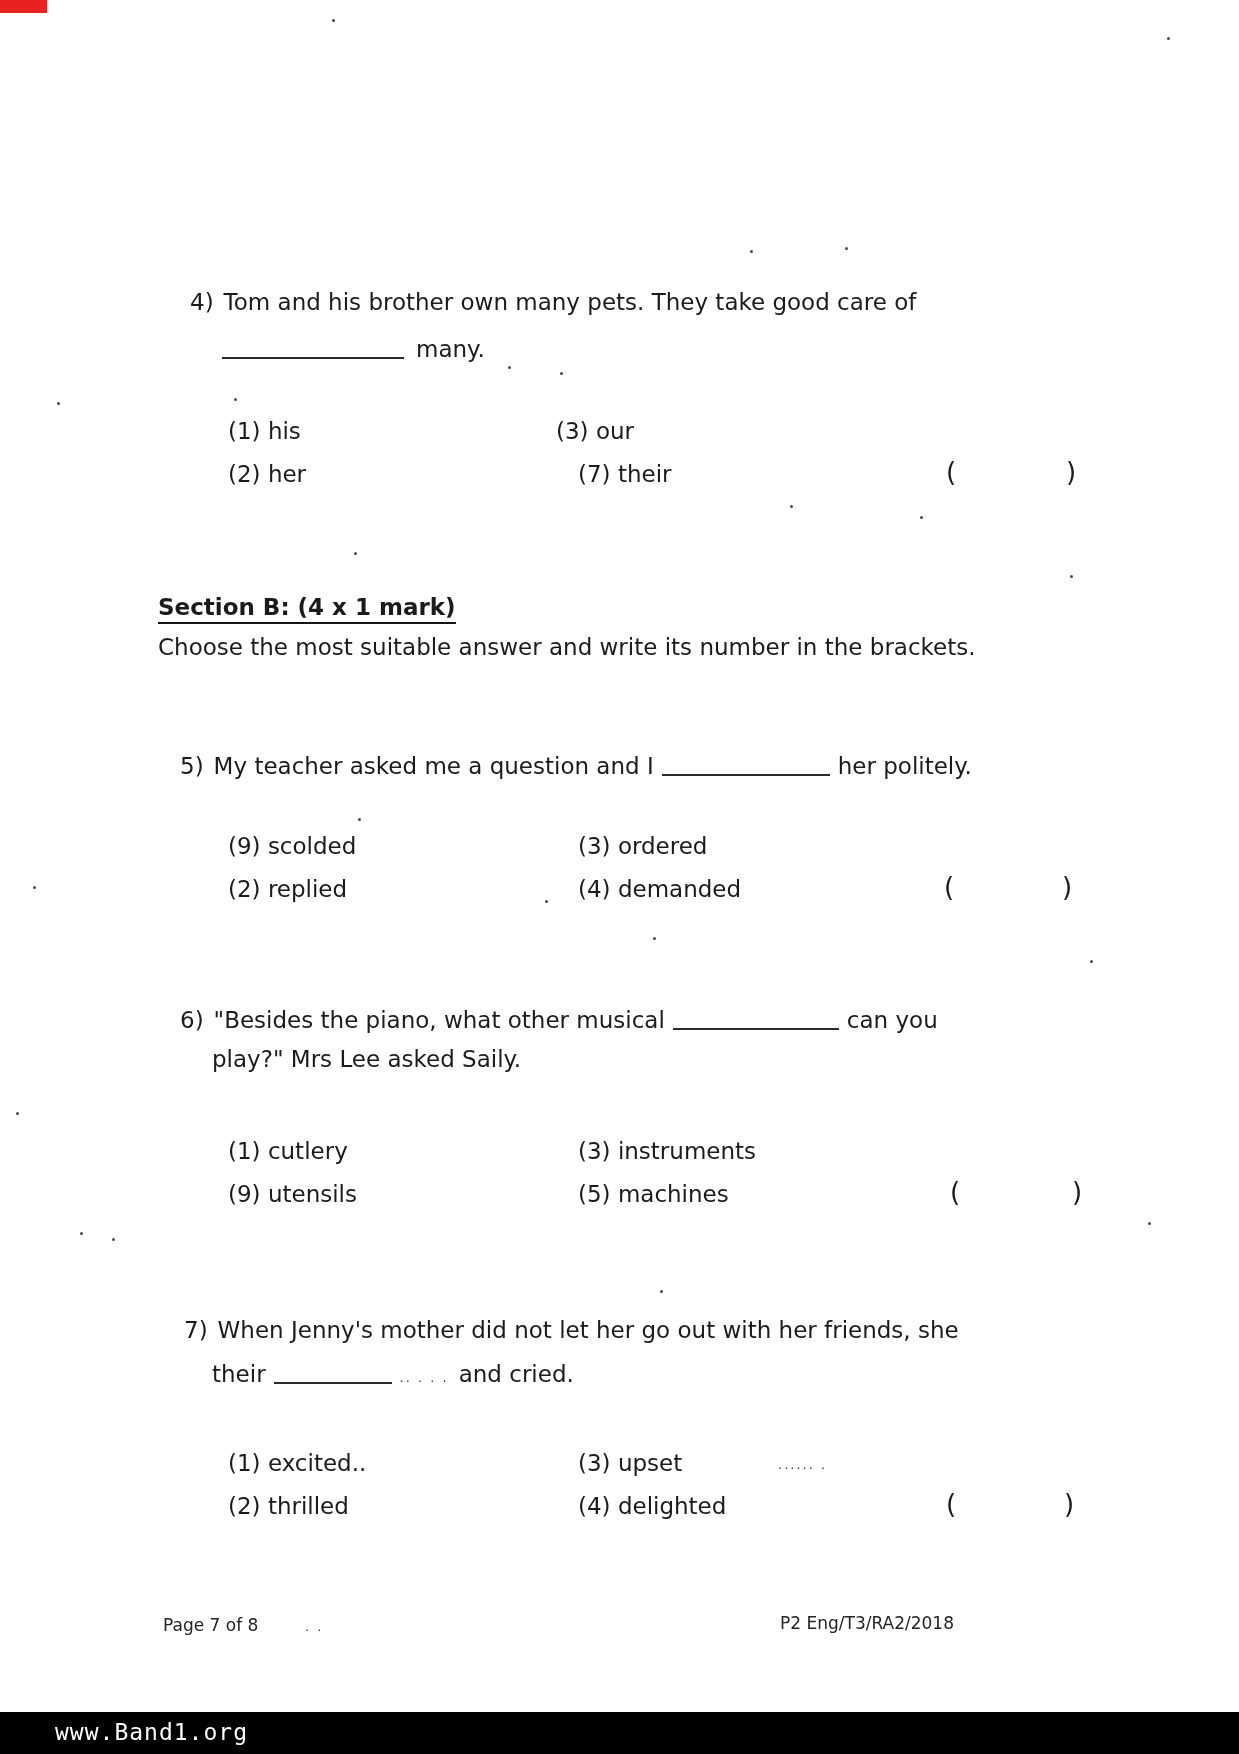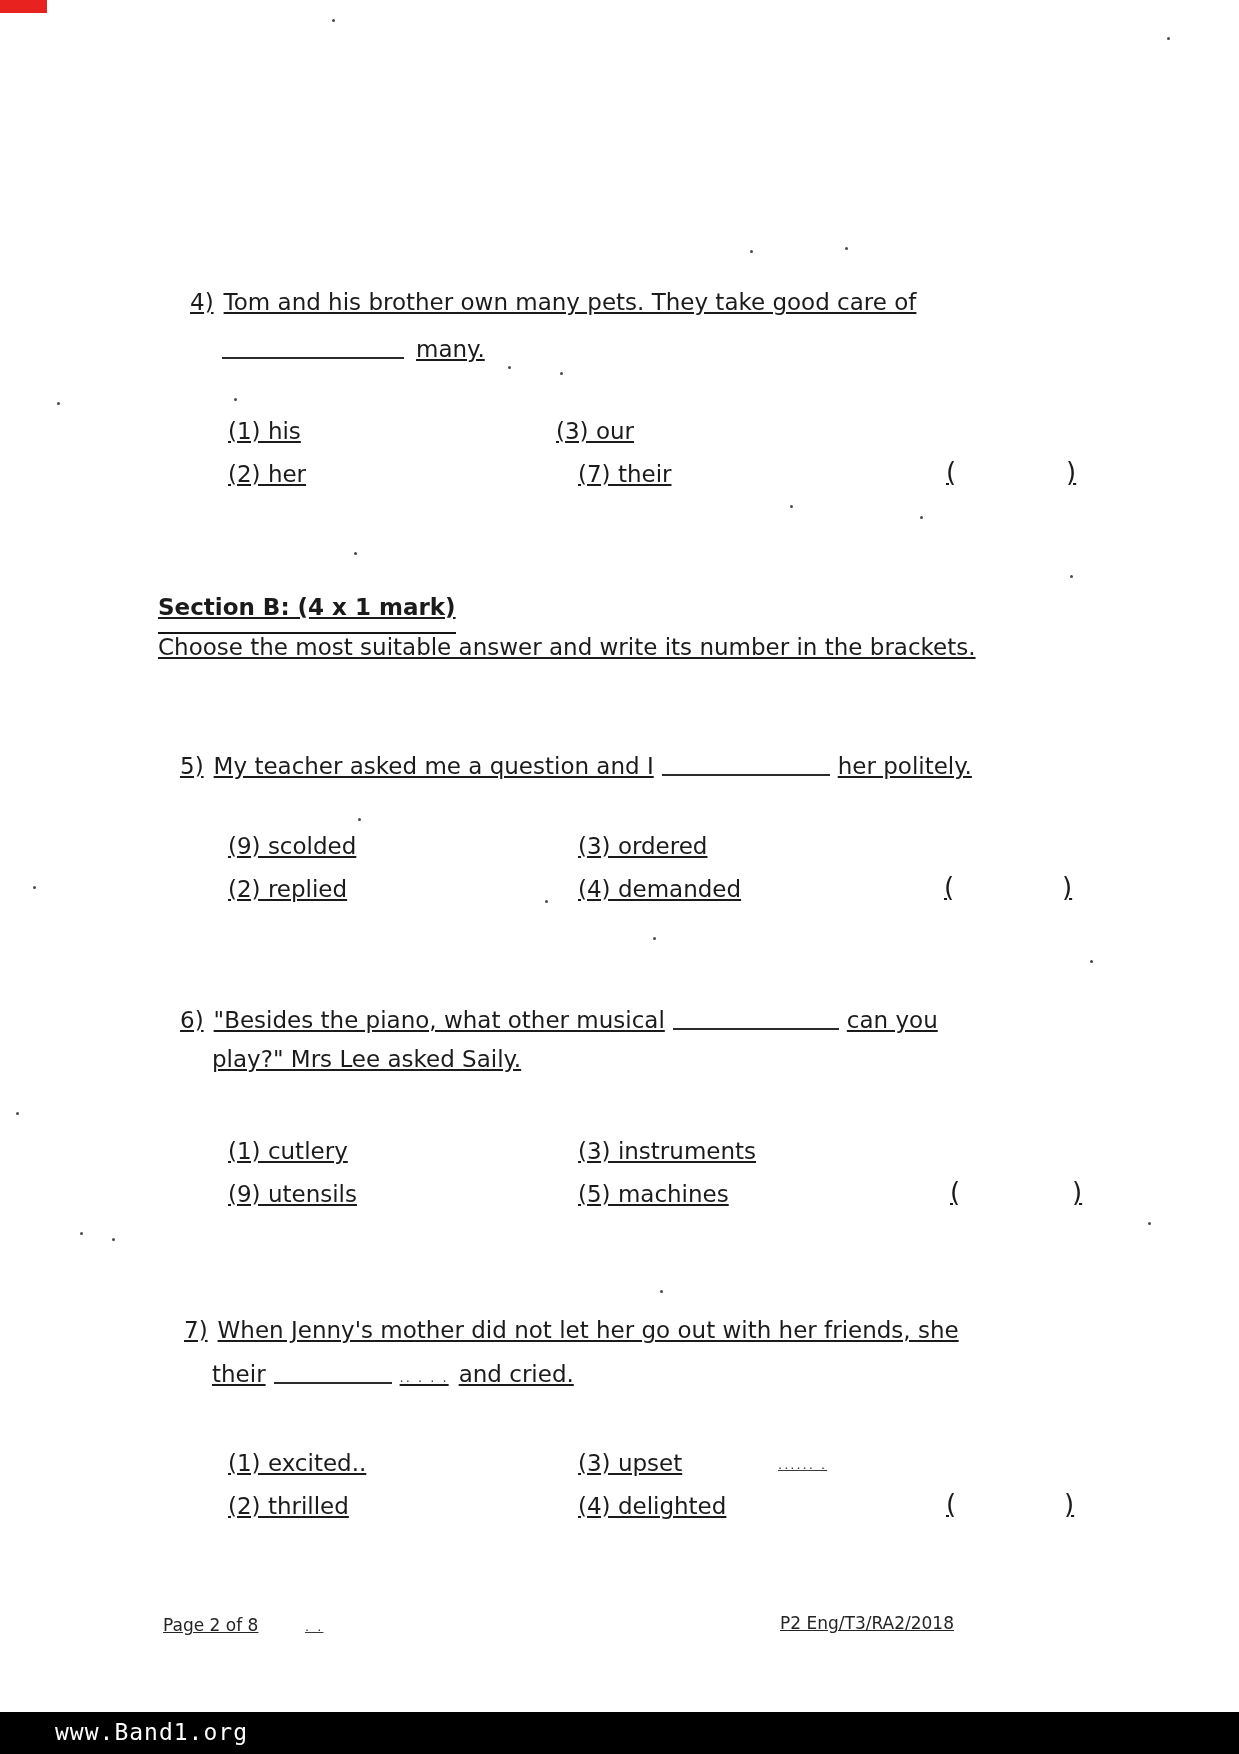--- a/index.html
+++ b/index.html
@@ -10,35 +10,34 @@
     font-family:"DejaVu Sans",sans-serif;
     color:#1b1b1b;
     overflow:hidden;
   }
   .t{
     position:absolute;
     font-size:23px;
     line-height:1.15;
     white-space:nowrap;
     color:#1b1b1b;
-    text-decoration:underline;
   }
   .qlabel{margin-right:10px;}
   .blank{
     display:inline-block;
     border-bottom:2px solid #2b2b2b;
     height:0.85em;
     transform:translateY(2px);
   }
   .blank.mr{margin-right:12px;}
   .blank.ml{margin-left:8px;margin-right:8px;}
   .heading{
     font-weight:700;
     border-bottom:2.5px solid #141414;
-    padding-bottom:12px;
+    padding-bottom:2px;
   }
   .bracket{font-size:26px;}
   .footer-text{font-size:17px;color:#242424;}
   .tiny-dots{font-size:13px;letter-spacing:2px;color:#3a3a3a;}
   .red-mark{
     position:absolute;left:0;top:0;width:47px;height:13px;
   }
   .bottom-bar{
     position:absolute;left:0;top:1712px;width:1239px;height:42px;
     background:#000000;
@@ -93,21 +92,21 @@
   <div class="t" style="left:184px;top:1317px"><span class="qlabel">7)</span><span>When Jenny's mother did not let her go out with her friends, she</span></div>
   <div class="t" style="left:212px;top:1360px"><span>their</span><span class="blank ml" style="width:118px"></span><span class="tiny-dots" style="margin-right:10px">.. . . .</span><span>and cried.</span></div>
   <div class="t" style="left:228px;top:1450px">(1) excited..</div>
   <div class="t" style="left:578px;top:1450px">(3) upset</div>
   <div class="t tiny-dots" style="left:778px;top:1458px">...... .</div>
   <div class="t" style="left:228px;top:1493px">(2) thrilled</div>
   <div class="t" style="left:578px;top:1493px">(4) delighted</div>
   <div class="t bracket" style="left:946px;top:1490px">(</div>
   <div class="t bracket" style="left:1064px;top:1490px">)</div>
 
-  <div class="t footer-text" style="left:163px;top:1616px">Page 2 of 8</div>
+  <div class="t footer-text" style="left:163px;top:1616px">Page 7 of 8</div>
   <div class="t tiny-dots" style="left:305px;top:1620px">. .</div>
   <div class="t footer-text" style="left:780px;top:1614px">P2 Eng/T3/RA2/2018</div>
 
   <div class="bottom-bar"></div>
   <div class="site">www.Band1.org</div>
 
   <div class="speck" style="left:332px;top:19px"></div>
   <div class="speck" style="left:1167px;top:37px"></div>
   <div class="speck" style="left:750px;top:250px"></div>
   <div class="speck" style="left:845px;top:247px"></div>

